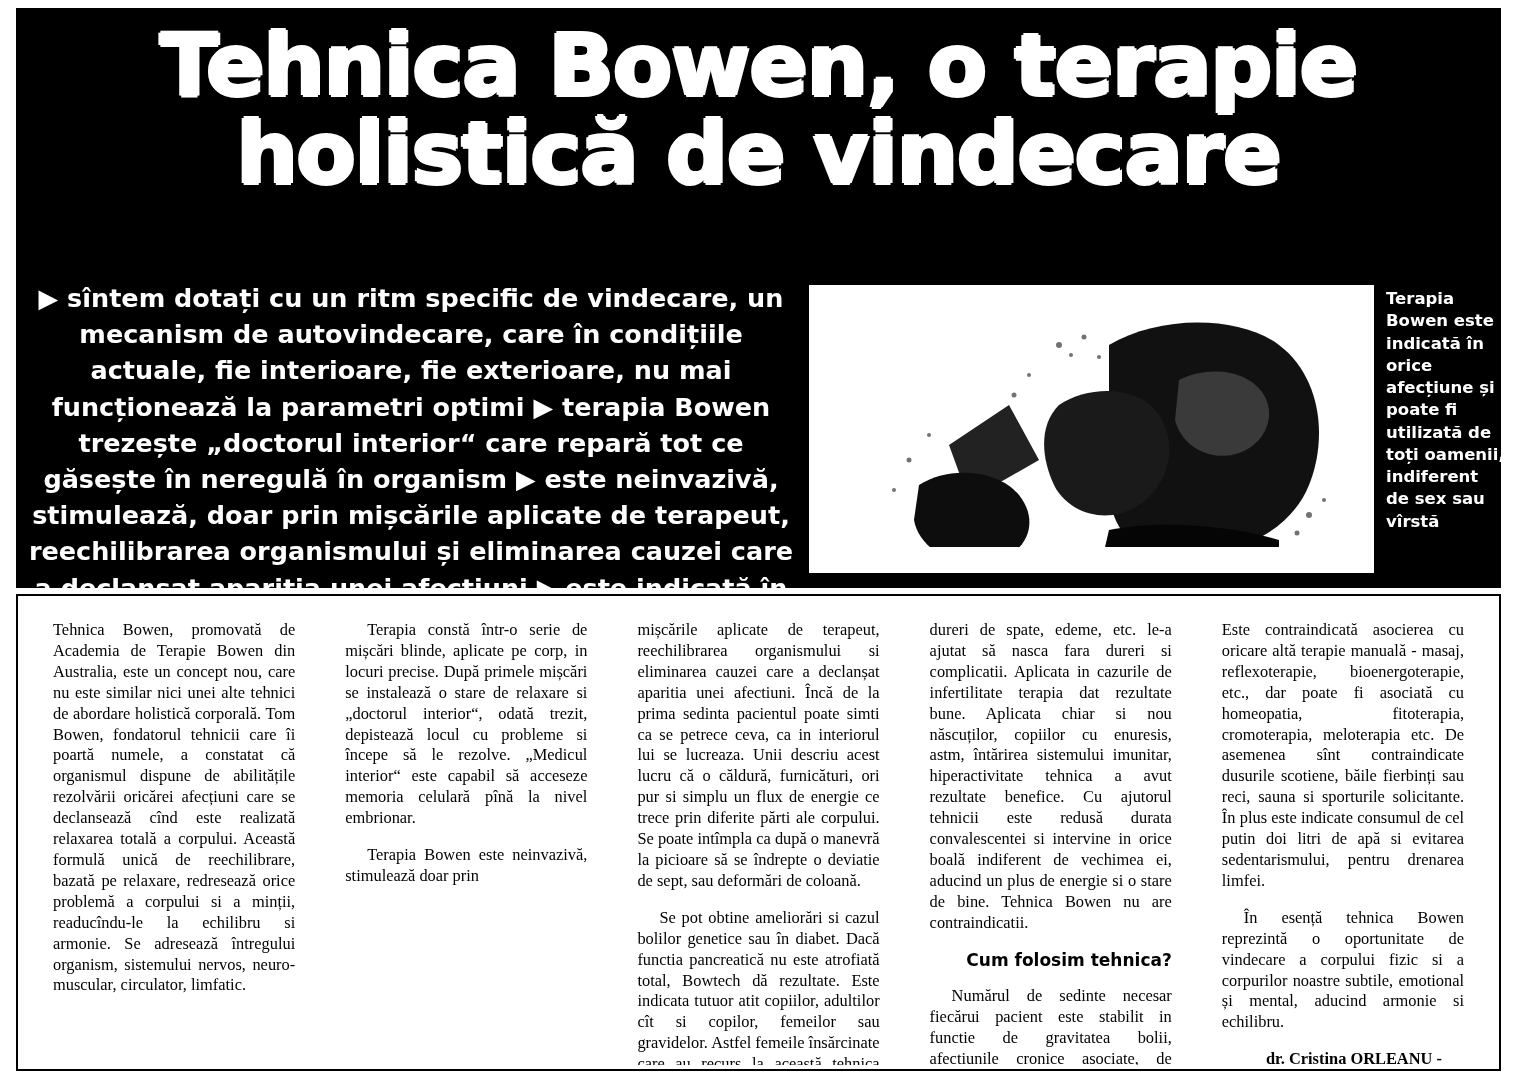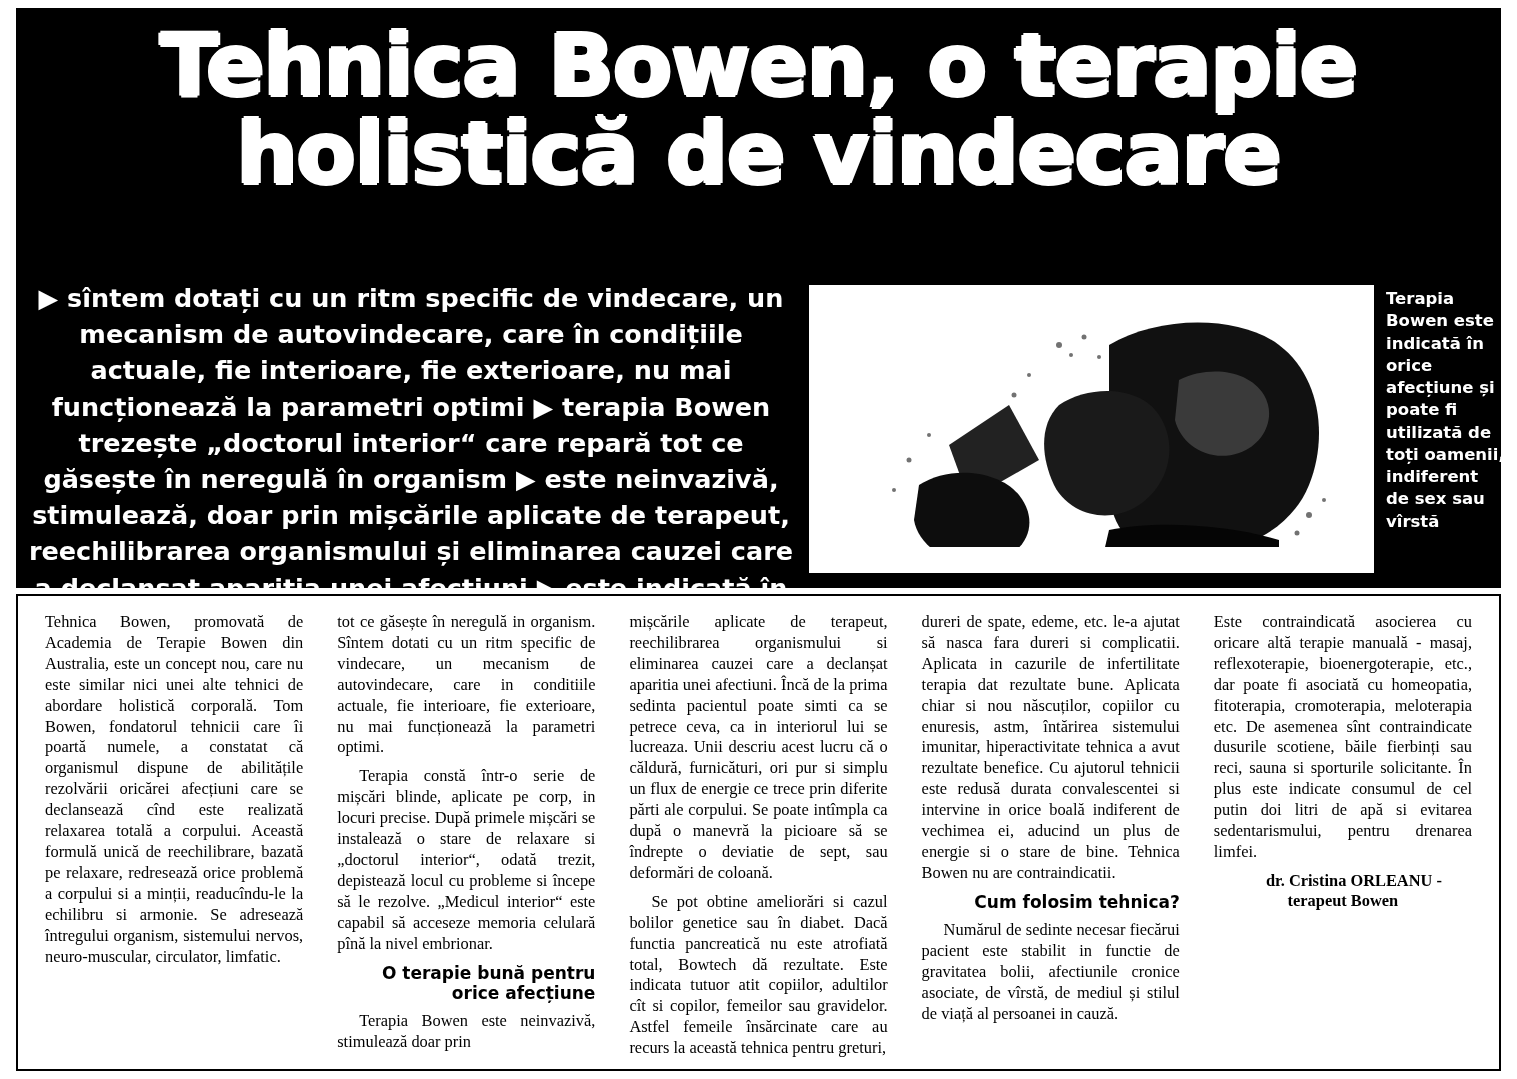--- a/index.html
+++ b/index.html
@@ -99,21 +99,21 @@
     flex: 1 1 0;
     padding: 0 9px;
     box-sizing: border-box;
     font-size: 16.4px;
     line-height: 1.275;
     text-align: justify;
     color: #000;
     overflow: hidden;
   }
   .col p {
-    margin: 8px;
+    margin: 16px;
     text-indent: 22px;
   }
   .col p.noind { text-indent: 0; }
   .subhead {
     text-align: right;
     font-family: "DejaVu Sans", sans-serif;
     font-weight: bold;
     font-size: 17px;
     line-height: 1.2;
     margin: 11px 0 7px 0;
@@ -174,39 +174,38 @@
   </div>
 
   <div class="body-frame">
     <div class="cols">
 
       <div class="col">
         <p class="noind">Tehnica Bowen, promovată de Academia de Terapie Bowen din Australia, este un concept nou, care nu este similar nici unei alte tehnici de abordare holistică corporală. Tom Bowen, fondatorul tehnicii care îi poartă numele, a constatat că organismul dispune de abilitățile rezolvării oricărei afecțiuni care se declansează cînd este realizată relaxarea totală a corpului. Această formulă unică de reechilibrare, bazată pe relaxare, redresează orice problemă a corpului si a minții, readucîndu-le la echilibru si armonie. Se adresează întregului organism, sistemului nervos, neuro-muscular, circulator, limfatic.</p>
       </div>
 
       <div class="col">
-        <p class="noind">tot ce găsește în neregulă in organism. Sîntem dotati cu un ritm specific de vindecare, un mecanism de autovindecare, care in conditiile actuale, fie interioare, fie exterioare, nu mai funcționează la parametri optimi.</p>
         <p>Terapia constă într-o serie de mișcări blinde, aplicate pe corp, in locuri precise. După primele mișcări se instalează o stare de relaxare si „doctorul interior“, odată trezit, depistează locul cu probleme si începe să le rezolve. „Medicul interior“ este capabil să acceseze memoria celulară pînă la nivel embrionar.</p>
-        <p class="subhead">O terapie bună pentru orice afecțiune</p>
         <p>Terapia Bowen este neinvazivă, stimulează doar prin</p>
       </div>
 
       <div class="col">
         <p class="noind">mișcările aplicate de terapeut, reechilibrarea organismului si eliminarea cauzei care a declanșat aparitia unei afectiuni. Încă de la prima sedinta pacientul poate simti ca se petrece ceva, ca in interiorul lui se lucreaza. Unii descriu acest lucru că o căldură, furnicături, ori pur si simplu un flux de energie ce trece prin diferite părti ale corpului. Se poate intîmpla ca după o manevră la picioare să se îndrepte o deviatie de sept, sau deformări de coloană.</p>
         <p>Se pot obtine ameliorări si cazul bolilor genetice sau în diabet. Dacă functia pancreatică nu este atrofiată total, Bowtech dă rezultate. Este indicata tutuor atit copiilor, adultilor cît si copilor, femeilor sau gravidelor. Astfel femeile însărcinate care au recurs la această tehnica pentru greturi,</p>
       </div>
 
       <div class="col">
         <p class="noind">dureri de spate, edeme, etc. le-a ajutat să nasca fara dureri si complicatii. Aplicata in cazurile de infertilitate terapia dat rezultate bune. Aplicata chiar si nou născuților, copiilor cu enuresis, astm, întărirea sistemului imunitar, hiperactivitate tehnica a avut rezultate benefice. Cu ajutorul tehnicii este redusă durata convalescentei si intervine in orice boală indiferent de vechimea ei, aducind un plus de energie si o stare de bine. Tehnica Bowen nu are contraindicatii.</p>
         <p class="subhead">Cum folosim tehnica?</p>
         <p>Numărul de sedinte necesar fiecărui pacient este stabilit in functie de gravitatea bolii, afectiunile cronice asociate, de vîrstă, de mediul și stilul de viață al persoanei in cauză.</p>
       </div>
 
       <div class="col">
         <p class="noind">Este contraindicată asocierea cu oricare altă terapie manuală - masaj, reflexoterapie, bioenergoterapie, etc., dar poate fi asociată cu homeopatia, fitoterapia, cromoterapia, meloterapia etc. De asemenea sînt contraindicate dusurile scotiene, băile fierbinți sau reci, sauna si sporturile solicitante. În plus este indicate consumul de cel putin doi litri de apă si evitarea sedentarismului, pentru drenarea limfei.</p>
+        <p>În esență tehnica Bowen reprezintă o oportunitate de vindecare a corpului fizic si a corpurilor noastre subtile, emotional și mental, aducind armonie si echilibru.</p>
         <p class="signature">
           <span>dr. Cristina ORLEANU -</span><br>
           <span>terapeut Bowen</span>
         </p>
       </div>
 
     </div>
   </div>
 
 </div>

